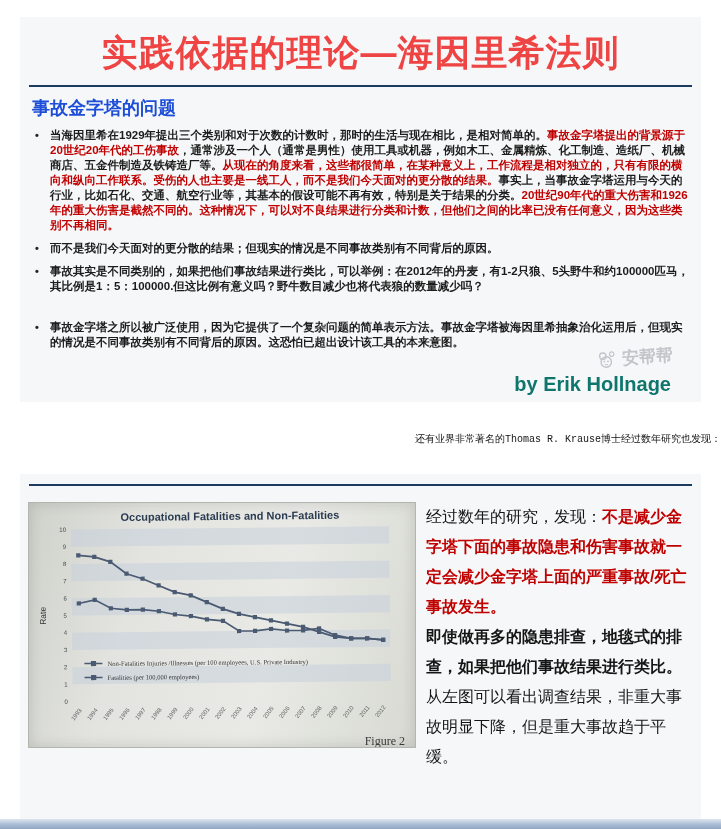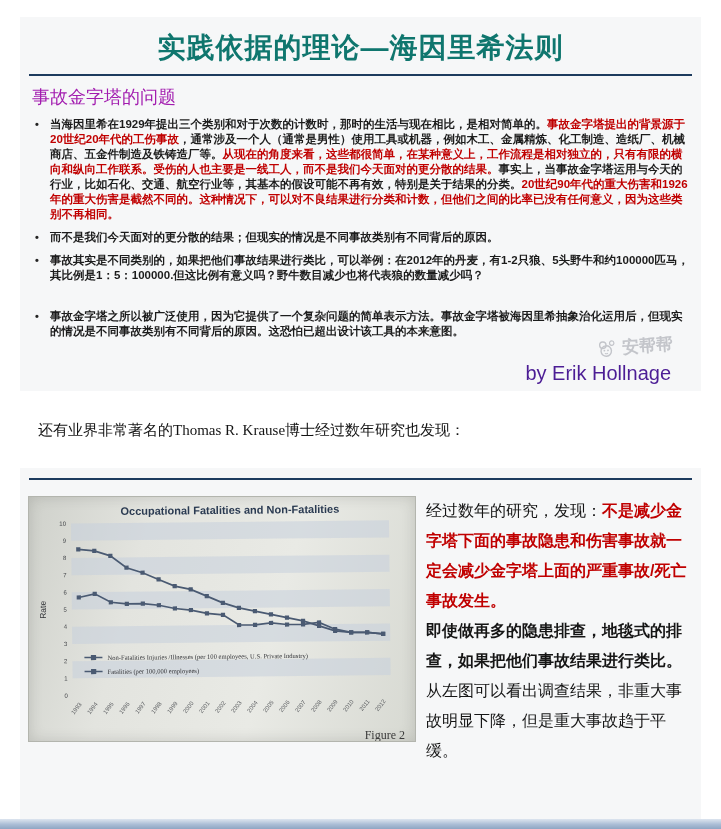--- a/index.html
+++ b/index.html
@@ -5,49 +5,50 @@
   html,body{margin:0;padding:0}
   body{
     width:721px;height:829px;overflow:hidden;background:#ffffff;
     font-family:"Liberation Sans",sans-serif;position:relative;
   }
   .page{position:relative;width:721px;height:829px;overflow:hidden;background:#fff}
 
   .slide{background:#f6f7f8;margin-left:20px;width:681px;box-sizing:border-box}
   .slide1{margin-top:17px;padding:8px 0 0}
   .slide-title{
-    margin:4px 0 7px;text-align:center;font-size:28px;font-weight:bold;
-    color:#0f766e;letter-spacing:1px;
+    margin:4px 0 7px;text-align:center;font-size:36px;font-weight:bold;
+    color:#ef4444;letter-spacing:1px;
   }
   .title-rule{height:2px;background:#1d3b5e;margin:0 9px}
-  .section-heading{margin:9px 12px 7px;font-size:18px;font-weight:normal;color:#a21caf}
+  .section-heading{margin:9px 12px 7px;font-size:18px;font-weight:bold;color:#1d4ed8}
 
   .bullets{list-style:none;margin:8px 0 0;padding:0 8px 0 30px}
   .bullets li{
     position:relative;font-size:11.5px;line-height:15px;font-weight:600;
     color:#1c1c1c;margin-bottom:8px;
   }
   .bullets li::before{content:"•";position:absolute;left:-15px;top:0;font-size:11px;color:#222}
   .bullets li.gap-before{margin-top:26px}
   .seg-red{color:#c00000}
   .seg-bold{font-weight:700}
 
   .byline-row{position:relative;height:48px;margin-top:-4px}
   .watermark{
     position:absolute;right:28px;top:-8px;color:#c3c5ca;font-size:17px;
     display:flex;align-items:center;gap:3px;transform:rotate(-4deg);font-weight:600;
   }
   .watermark svg{display:block}
   .byline{
-    position:absolute;right:30px;bottom:6px;font-size:20px;font-weight:normal;color:#4c1d95;
+    position:absolute;right:30px;bottom:6px;font-size:20px;font-weight:bold;color:#0f766e;
   }
 
   .interlude{
-    margin:30px 0 0 38px;font-size:15px;color:#141414;
-    font-family:Liberation Serif, serif;
+    margin:30px 0 0 38px;font-size:10px;color:#141414;
+    font-family:Liberation Mono, monospace;
+    text-align:right;
   }
 
   .slide2{margin-top:28px;height:100%;padding:10px 0 0}
   .slide2-body{display:flex;padding:16px 8px 0 8px;gap:10px;align-items:flex-start}
 
   .chart-photo{
     position:relative;flex:0 0 auto;width:388px;height:246px;
     border:1px solid #b3b5ae;box-sizing:border-box;overflow:hidden;
     background:linear-gradient(105deg,#cfd1cb,#e3e4df 28%,#e9eae5 62%,#d7d9d2);
     box-shadow:inset 0 0 14px rgba(60,60,55,.18);

